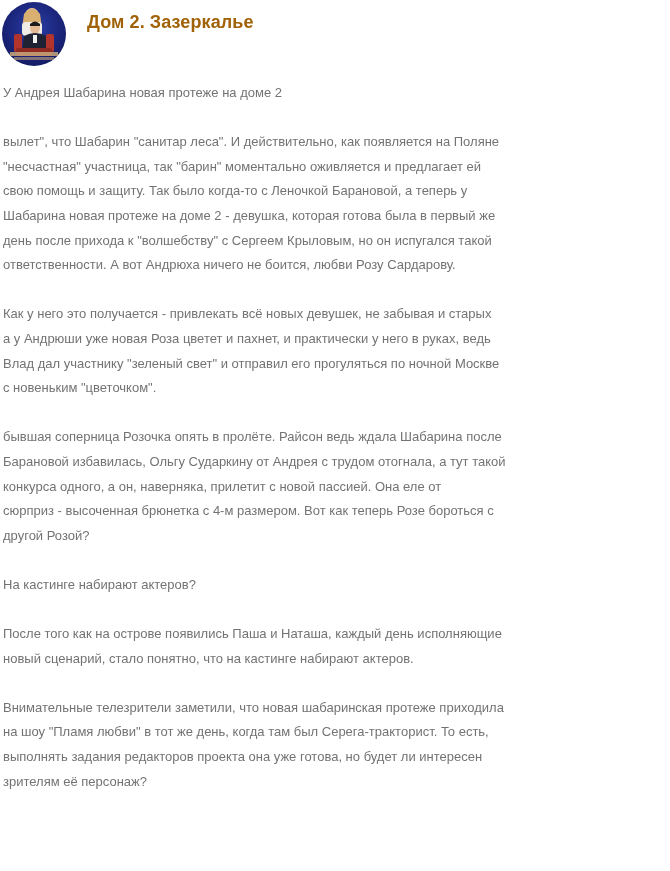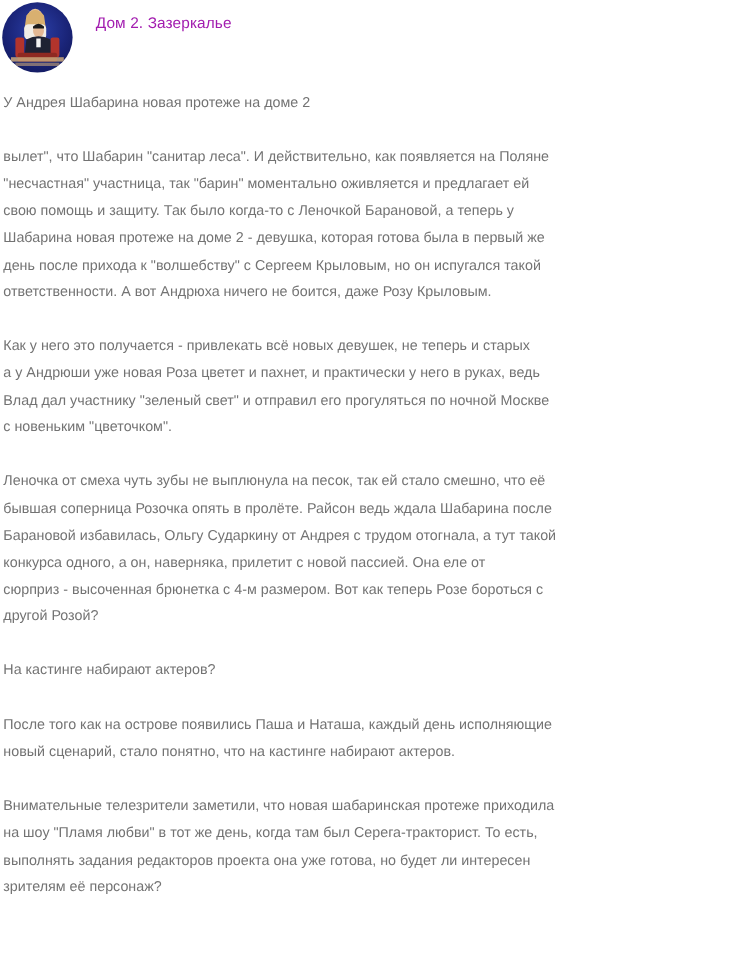--- a/index.html
+++ b/index.html
@@ -30,23 +30,23 @@
     height: 64px;
     border-radius: 50%;
     overflow: hidden;
     background: radial-gradient(circle at 50% 40%, #2b3fa8 0%, #1a2478 55%, #0e1450 100%);
   }
   .avatar svg { display: block; }
   .group-name {
     position: absolute;
     left: 87px;
     top: 12px;
-    font-size: 14px;
-    font-weight: normal;
-    color: #a21caf;
+    font-size: 18px;
+    font-weight: bold;
+    color: #a16207;
     letter-spacing: 0.1px;
     white-space: nowrap;
   }
   .post {
     position: absolute;
     left: 3px;
     top: 81px;
     width: 664px;
   }
   .line {
@@ -88,34 +88,33 @@
 <div class="post">
   <div class="line">У Андрея Шабарина новая протеже на доме 2</div>
   <div class="blank"></div>
 
   <div>
     <div class="line">вылет", что Шабарин "санитар леса". И действительно, как появляется на Поляне</div>
     <div class="line">"несчастная" участница, так "барин" моментально оживляется и предлагает ей</div>
     <div class="line">свою помощь и защиту. Так было когда-то с Леночкой Барановой, а теперь у</div>
     <div class="line">Шабарина новая протеже на доме 2 - девушка, которая готова была в первый же</div>
     <div class="line">день после прихода к "волшебству" с Сергеем Крыловым, но он испугался такой</div>
-    <div class="line">ответственности. А вот Андрюха ничего не боится, даже Розу Крыловым.</div>
+    <div class="line">ответственности. А вот Андрюха ничего не боится, любви Розу Сардарову.</div>
   </div>
   <div class="blank"></div>
 
   <div>
-    <div class="line">Как у него это получается - привлекать всё новых девушек, не теперь и старых</div>
+    <div class="line">Как у него это получается - привлекать всё новых девушек, не забывая и старых</div>
     <div class="line">а у Андрюши уже новая Роза цветет и пахнет, и практически у него в руках, ведь</div>
     <div class="line">Влад дал участнику "зеленый свет" и отправил его прогуляться по ночной Москве</div>
     <div class="line">с новеньким "цветочком".</div>
   </div>
   <div class="blank"></div>
 
   <div>
-    <div class="line">Леночка от смеха чуть зубы не выплюнула на песок, так ей стало смешно, что её</div>
     <div class="line">бывшая соперница Розочка опять в пролёте. Райсон ведь ждала Шабарина после</div>
     <div class="line">Барановой избавилась, Ольгу Сударкину от Андрея с трудом отогнала, а тут такой</div>
     <div class="line">конкурса одного, а он, наверняка, прилетит с новой пассией. Она еле от</div>
     <div class="line">сюрприз - высоченная брюнетка с 4-м размером. Вот как теперь Розе бороться с</div>
     <div class="line">другой Розой?</div>
   </div>
   <div class="blank"></div>
 
   <div>
     <div class="line">На кастинге набирают актеров?</div>

